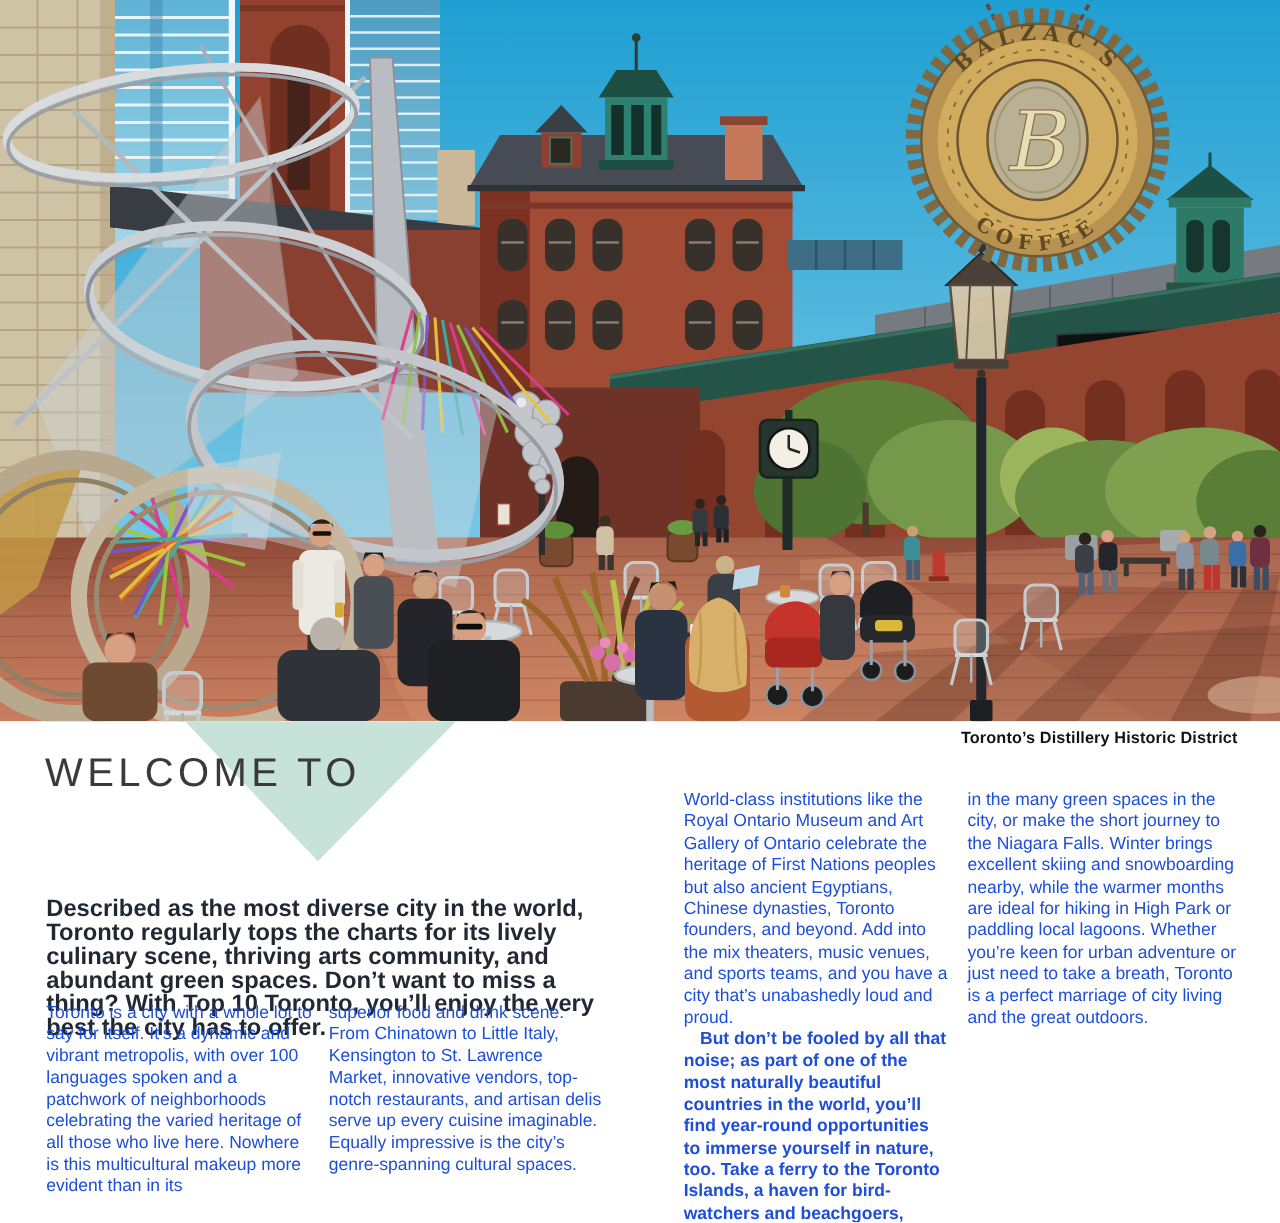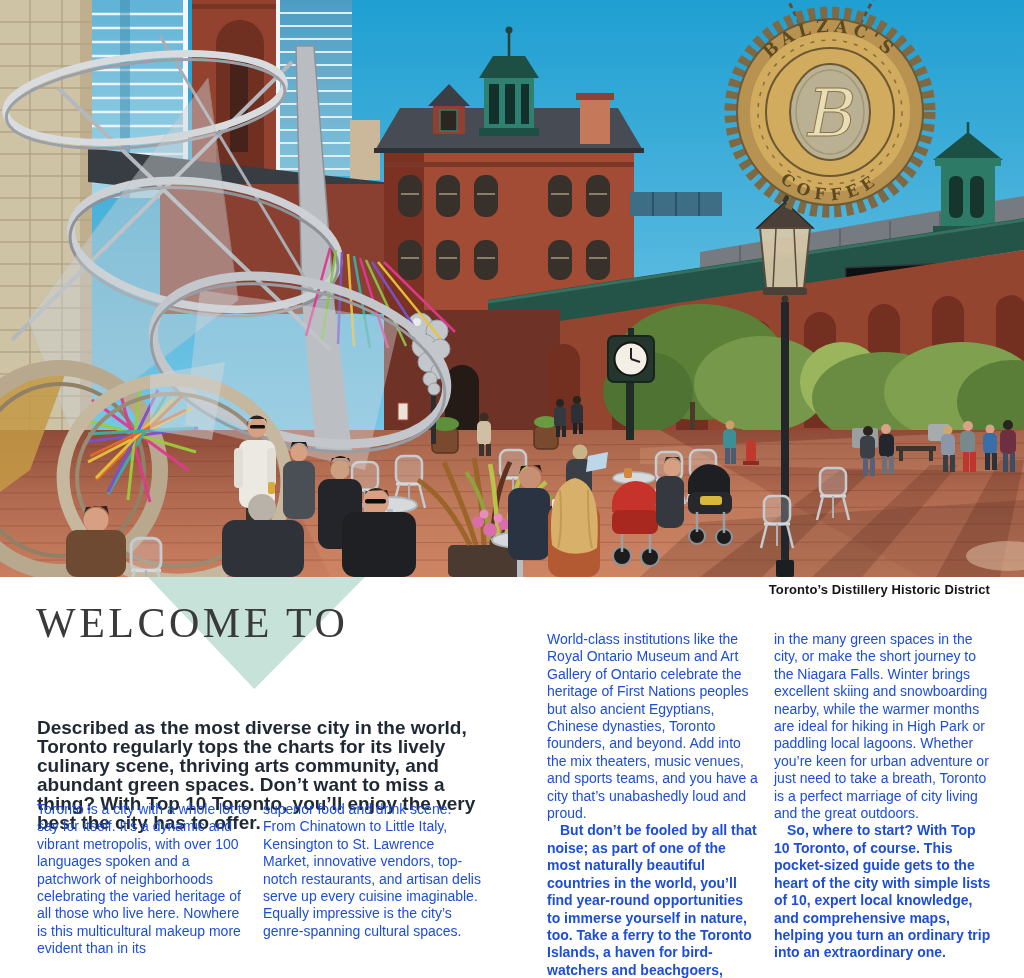--- a/index.html
+++ b/index.html
@@ -3,22 +3,22 @@
 <meta charset="utf-8">
 <style>
   html,body{margin:0;padding:0;background:#ffffff;}
   .page{position:relative;width:1024px;height:978px;background:#fff;overflow:hidden;
         font-family:"Liberation Sans",sans-serif;}
   .photo{position:absolute;left:0;top:0;width:1024px;height:577px;display:block;}
   .caption{position:absolute;top:582px;right:34px;font-size:13px;font-weight:bold;
            color:#141414;letter-spacing:.1px;text-align:center;}
   .accent-triangle{position:absolute;left:148px;top:577px;width:217px;height:112px;
            background:#c7e2d9;clip-path:polygon(0 0,100% 0,49% 100%);}
-  .kicker{position:absolute;left:36px;top:602px;font-size:42px;font-weight:normal;
-           color:#3a3a3a;letter-spacing:3.5px;line-height:1;font-family:Liberation Serif, serif;}
+  .kicker{position:absolute;left:36px;top:602px;font-size:32px;font-weight:normal;
+           color:#3a3a3a;letter-spacing:3.5px;line-height:1;}
   .title{position:absolute;left:35px;top:637px;font-family:"DejaVu Sans",sans-serif;
            font-size:50px;font-weight:bold;color:#2c2c2e;letter-spacing:1px;line-height:1;}
   .intro{position:absolute;left:37px;top:699px;width:458px;font-size:19px;font-weight:bold;
            line-height:19px;color:#1f2833;}
   .col{position:absolute;font-size:14px;line-height:17.4px;color:#1d4ed8;}
   .col p{margin:0;}
   .col p.indent{text-indent:13px;font-weight:bold;}
   .col1{left:37px;top:801px;width:214px;}
   .col2{left:263px;top:801px;width:218px;}
   .col3{left:547px;top:631px;width:212px;}
@@ -627,16 +627,15 @@
   </div>
   <div class="col col2">
     <p>superior food and drink scene. From Chinatown to Little Italy, Kensington to St. Lawrence Market, innovative vendors, top-notch restaurants, and artisan delis serve up every cuisine imaginable. Equally impressive is the city’s genre-spanning cultural spaces.</p>
   </div>
   <div class="col col3">
     <p>World-class institutions like the Royal Ontario Museum and Art Gallery of Ontario celebrate the heritage of First Nations peoples but also ancient Egyptians, Chinese dynasties, Toronto founders, and beyond. Add into the mix theaters, music venues, and sports teams, and you have a city that’s unabashedly loud and proud.</p>
     <p class="indent">But don’t be fooled by all that noise; as part of one of the most naturally beautiful countries in the world, you’ll find year-round opportunities to immerse yourself in nature, too. Take a ferry to the Toronto Islands, a haven for bird-watchers and beachgoers, unwind</p>
   </div>
   <div class="col col4">
     <p>in the many green spaces in the city, or make the short journey to the Niagara Falls. Winter brings excellent skiing and snowboarding nearby, while the warmer months are ideal for hiking in High Park or paddling local lagoons. Whether you’re keen for urban adventure or just need to take a breath, Toronto is a perfect marriage of city living and the great outdoors.</p>
-    <p class="indent">So, where to start? With Top 10 Toronto, of course. This pocket-sized guide gets to the heart of the city with simple lists of 10, expert local knowledge, and comprehensive maps, helping you turn an ordinary trip into an extraordinary one.</p>
   </div>
 
 </div>
 
 </body></html>

